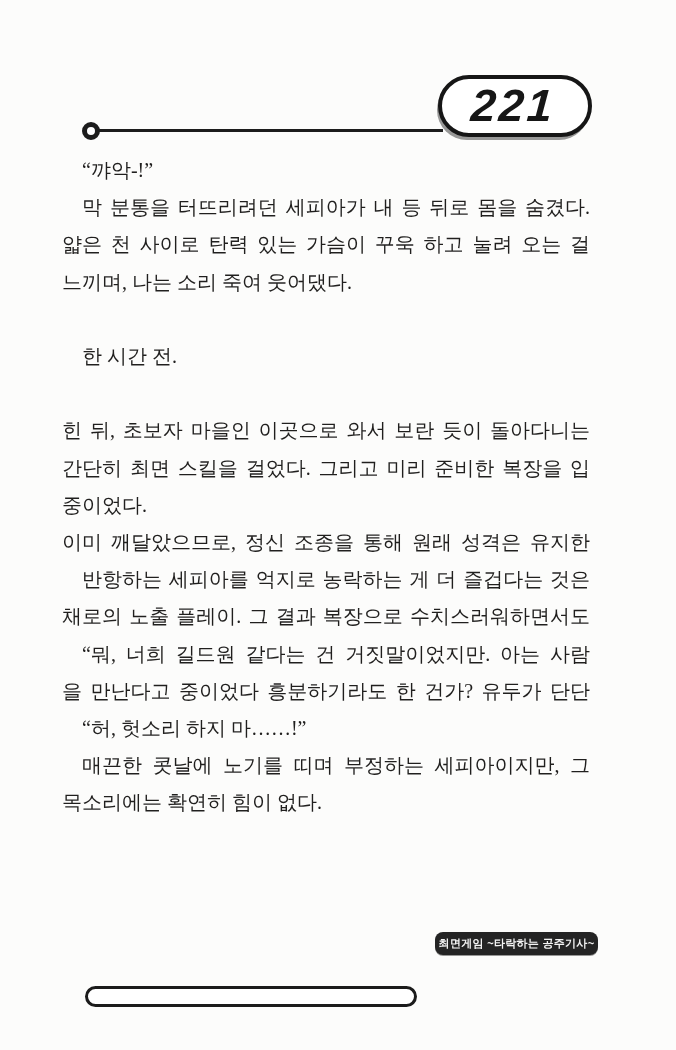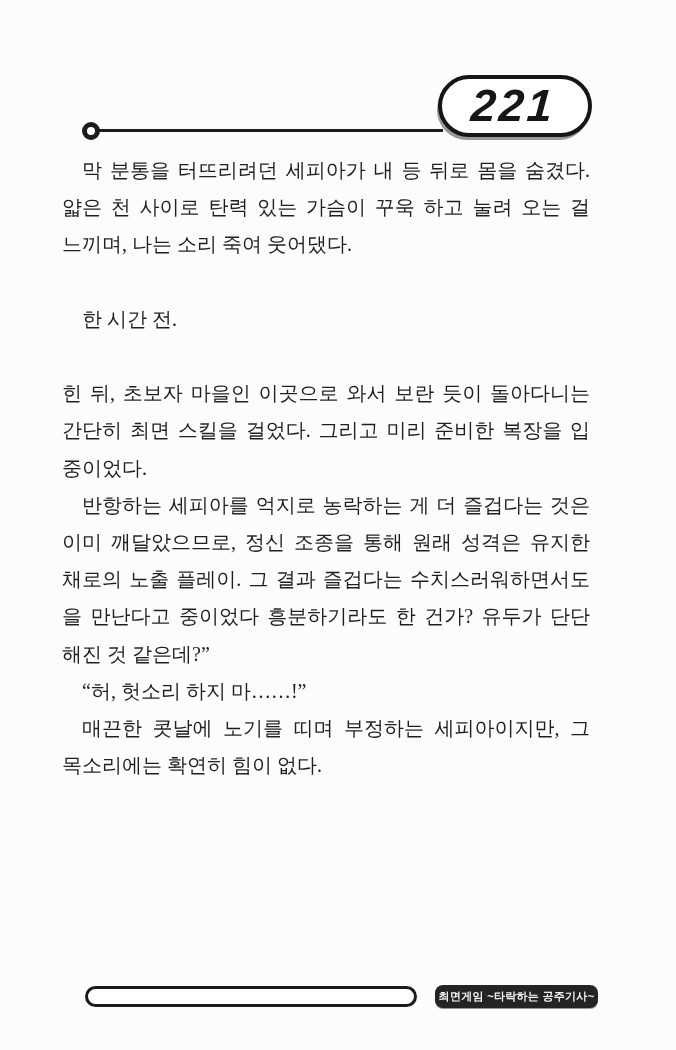--- a/index.html
+++ b/index.html
@@ -86,21 +86,21 @@
     top: 986px;
     width: 332px;
     height: 21px;
     background: #ffffff;
     border: 3px solid #1b1b1b;
     border-radius: 12px;
   }
   .book-title-badge {
     position: absolute;
     left: 435px;
-    top: 985px;
+    top: 932px;
     width: 163px;
     height: 23px;
     background: #242424;
     border-radius: 8px;
     display: flex;
     align-items: center;
     justify-content: center;
     box-shadow: 0 1px 0 rgba(0,0,0,0.4);
   }
   .book-title {
@@ -119,34 +119,35 @@
 
   <div class="page-header">
     <span class="header-dot"></span>
     <div class="header-line"></div>
     <div class="page-number-badge">
       <span class="page-number">221</span>
     </div>
   </div>
 
   <div class="page-body">
+      <div class="line indent">“꺄악-!”</div>
       <div class="line indent justify">막 분통을 터뜨리려던 세피아가 내 등 뒤로 몸을 숨겼다.</div>
       <div class="line justify">얇은 천 사이로 탄력 있는 가슴이 꾸욱 하고 눌려 오는 걸</div>
       <div class="line">느끼며, 나는 소리 죽여 웃어댔다.</div>
       <div class="line blank"></div>
       <div class="line indent">한 시간 전.</div>
       <div class="line blank"></div>
       <div class="line justify">힌 뒤, 초보자 마을인 이곳으로 와서 보란 듯이 돌아다니는</div>
       <div class="line justify">간단히 최면 스킬을 걸었다. 그리고 미리 준비한 복장을 입</div>
       <div class="line">중이었다.</div>
+      <div class="line justify">이미 깨달았으므로, 정신 조종을 통해 원래 성격은 유지한</div>
       <div class="line indent justify">반항하는 세피아를 억지로 농락하는 게 더 즐겁다는 것은</div>
-      <div class="line justify">이미 깨달았으므로, 정신 조종을 통해 원래 성격은 유지한</div>
-      <div class="line justify">채로의 노출 플레이. 그 결과 즐겁다는 수치스러워하면서도</div>
+      <div class="line justify">채로의 노출 플레이. 그 결과 복장으로 수치스러워하면서도</div>
+      <div class="line indent justify">“뭐, 너희 길드원 같다는 건 거짓말이었지만. 아는 사람</div>
       <div class="line justify">을 만난다고 중이었다 흥분하기라도 한 건가? 유두가 단단</div>
-      <div class="line">해진 것 같은데?”</div>
       <div class="line indent">“허, 헛소리 하지 마……!”</div>
       <div class="line indent justify">매끈한 콧날에 노기를 띠며 부정하는 세피아이지만, 그</div>
       <div class="line">목소리에는 확연히 힘이 없다.</div>
     </div>
 
   <div class="page-footer">
     <div class="footer-pill"></div>
     <div class="book-title-badge">
       <span class="book-title">최면게임 ~타락하는 공주기사~</span>
     </div>

